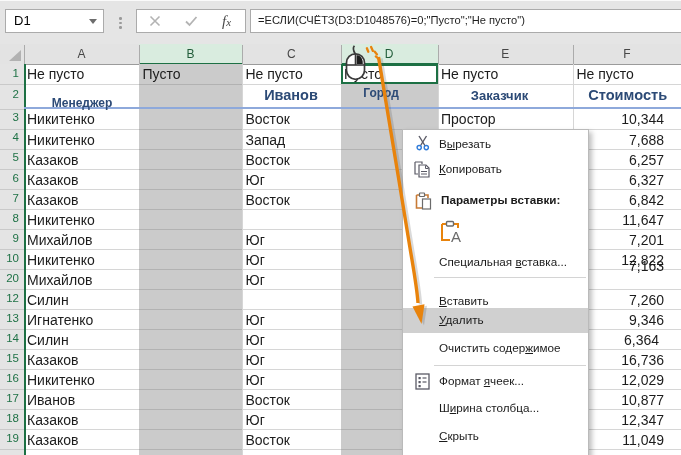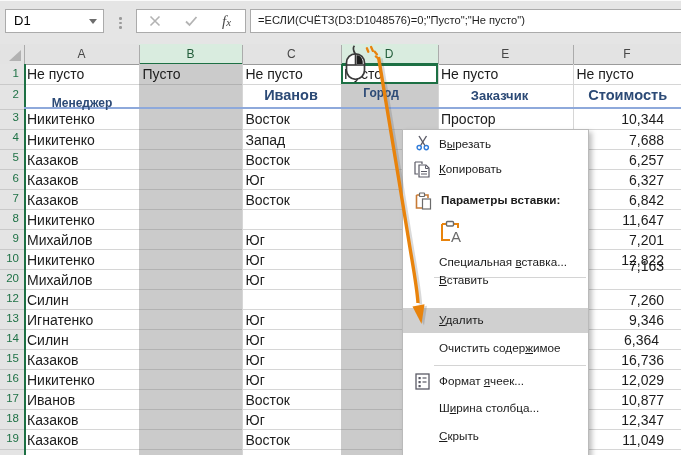--- a/index.html
+++ b/index.html
@@ -210,21 +210,21 @@
 <div class="ab" style="left:340.5px;top:64px;width:97px;height:20.2px;background:#fff;border:2px solid #1d7044;box-sizing:border-box;"></div>
 <div class="cell" style="left:344px;top:66.2px;">Пусто</div>
 <div class="ab" style="left:402px;top:129px;width:187px;height:334px;background:#fff;border:1px solid #bababa;box-sizing:border-box;box-shadow:3px 3px 5px rgba(0,0,0,0.25);"></div>
 <div class="ab" style="left:403px;top:308px;width:185px;height:25px;background:#d0d0d0;"></div>
 <div class="ab" style="left:434px;top:277px;width:152px;height:1px;background:#d4d4d4;"></div>
 <div class="ab" style="left:434px;top:364.5px;width:152px;height:1px;background:#d4d4d4;"></div>
 <div class="mi" style="top:137.0px;">В<u>ы</u>резать</div>
 <div class="mi" style="top:162.0px;"><u>К</u>опировать</div>
 <div class="mi" style="top:193.0px;font-weight:bold;left:441px;text-align:right;">Параметры вставки:</div>
 <div class="mi" style="top:255.4px;">Специальная <u>в</u>ставка...</div>
-<div class="mi" style="top:273px;"><u>В</u>ставить</div>
+<div class="mi" style="top:294px;"><u>В</u>ставить</div>
 <div class="mi" style="top:312.8px;"><u>У</u>далить</div>
 <div class="mi" style="top:340.8px;">Очистить содер<u>ж</u>имое</div>
 <div class="mi" style="top:373.6px;">Формат <u>я</u>чеек...</div>
 <div class="mi" style="top:401.1px;">Ш<u>и</u>рина столбца...</div>
 <div class="mi" style="top:428.6px;"><u>С</u>крыть</div>
 <svg class="ab" style="left:416px;top:135px;" width="14" height="16" viewBox="0 0 14 16">
 <path d="M3,1 L9.2,11" stroke="#5a5a66" stroke-width="1.4" fill="none"></path>
 <path d="M10.5,1 L4.3,11" stroke="#5a5a66" stroke-width="1.4" fill="none"></path>
 <circle cx="3.2" cy="12.6" r="2.1" stroke="#2f7bd9" stroke-width="1.4" fill="none"></circle>
 <circle cx="10.3" cy="12.6" r="2.1" stroke="#2f7bd9" stroke-width="1.4" fill="none"></circle>

